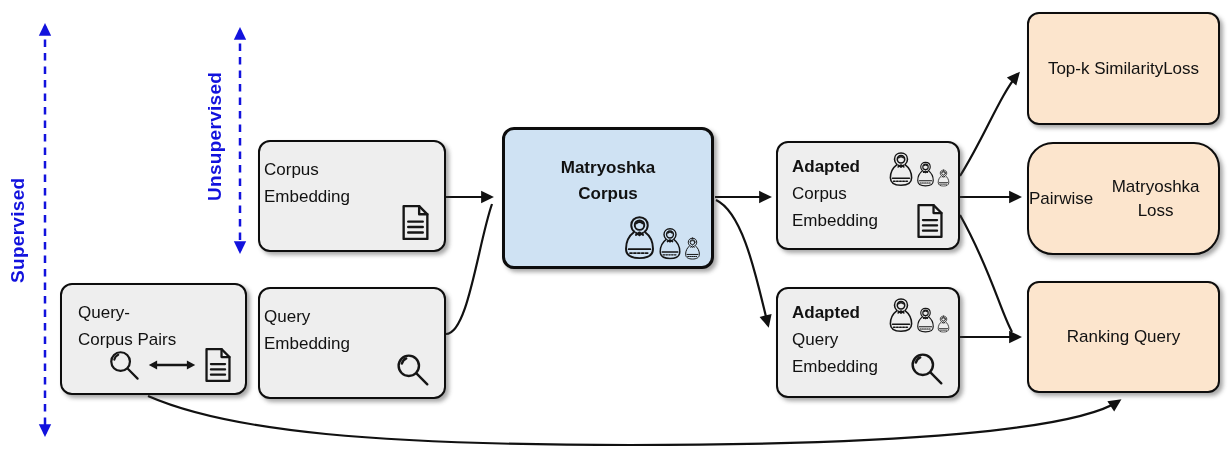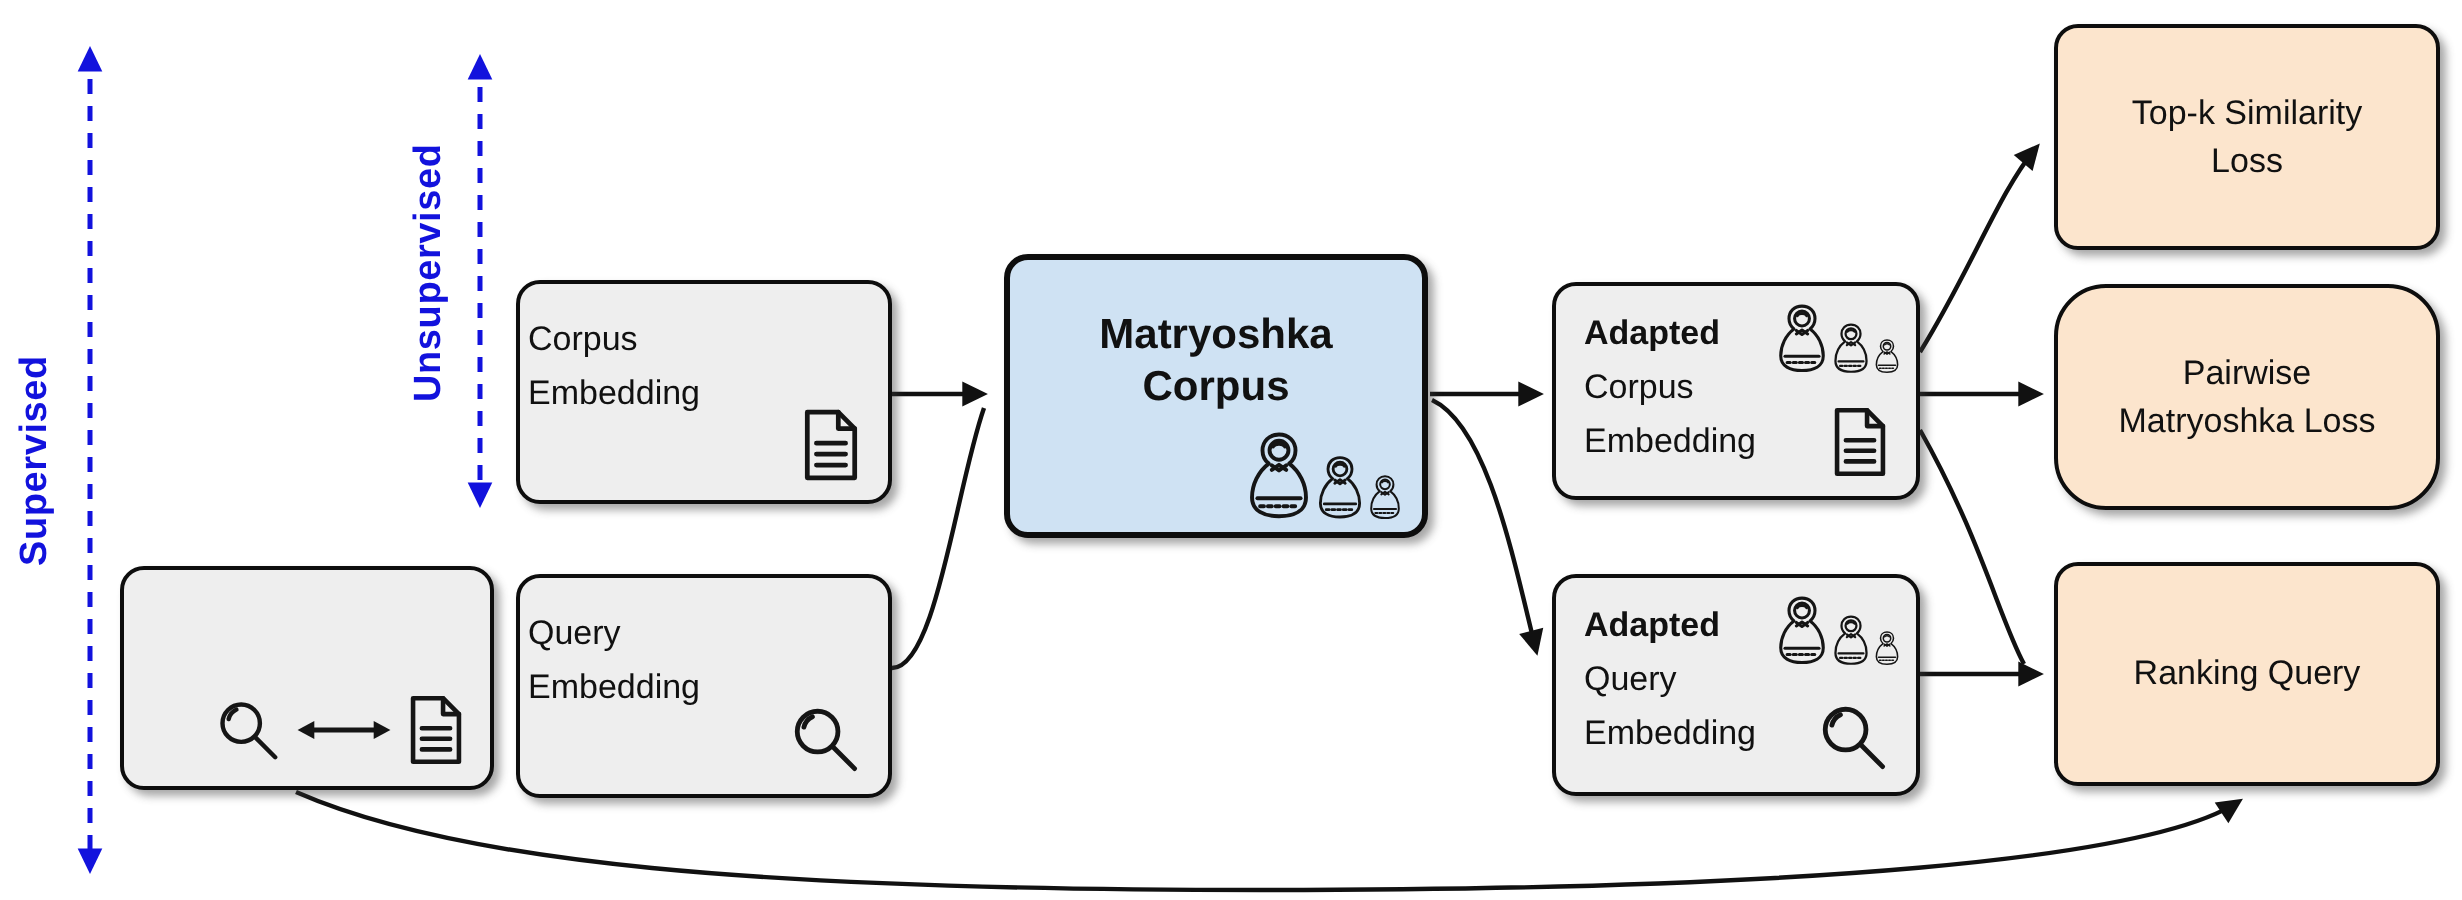--- a/index.html
+++ b/index.html
@@ -19,27 +19,27 @@
   .icon-fill{fill:#151515;stroke:none;}
 
   .node{
     position:absolute; box-sizing:border-box; border:2px solid var(--box-border);
     border-radius:12px; background:var(--box-gray);
     box-shadow:3px 3px 4px rgba(60,60,60,.45);
     font-size:17px; line-height:27px;
   }
   .node .txt{padding:14px 0 0 4px;}
   .node-blue{background:var(--box-blue); border-width:3px;}
-  .node-orange{background:var(--box-orange); display:flex; flex-direction:column;
+  .node-orange{background:var(--box-orange); display:flex; flex-direction:row;
     align-items:center; justify-content:center; text-align:center; line-height:24px;}
   .bold{font-weight:700;}
   .corner-icon{position:absolute; right:13px; bottom:9px;}
   .top-right-icon{position:absolute; right:8px; top:8px;}
   .dolls{display:flex; align-items:flex-end; gap:2px;}
-  .adaptor-title{margin-top:25px; text-align:center; font-weight:700; font-size:21px; line-height:26px;}
+  .adaptor-title{margin-top:25px; text-align:center; font-weight:700; font-size:17px; line-height:26px;}
   .pairs-icons{position:absolute; right:12px; bottom:10px; display:flex; align-items:center; gap:5px;}
   .vlabel{
     position:absolute; color:var(--accent-blue); font-weight:700; font-size:19px;
     writing-mode:vertical-rl; transform:rotate(180deg);
     display:flex; align-items:center; justify-content:center; letter-spacing:.3px;
   }
 </style>
 </head>
 <body>
 
@@ -114,20 +114,22 @@
       <div>Query</div>
       <div>Embedding</div>
     </div>
     <svg class="corner-icon" width="37" height="37" viewBox="0 0 40 40">
         <use href="#mag"></use>
       </svg>
   </div>
 
   <div class="node" style="left:60px; top:283px; width:187px; height:112px;">
     <div class="txt" style="padding-left:16px;">
+      <div>Query-</div>
+      <div>Corpus Pairs</div>
     </div>
     <div class="pairs-icons">
       <svg width="34" height="34" viewBox="0 0 40 40">
           <use href="#mag"></use>
         </svg>
       <svg width="52" height="16" viewBox="0 0 56 16">
           <use href="#dblarrow"></use>
         </svg>
       <svg width="30" height="36" viewBox="0 0 34 40">
           <use href="#doc"></use>

